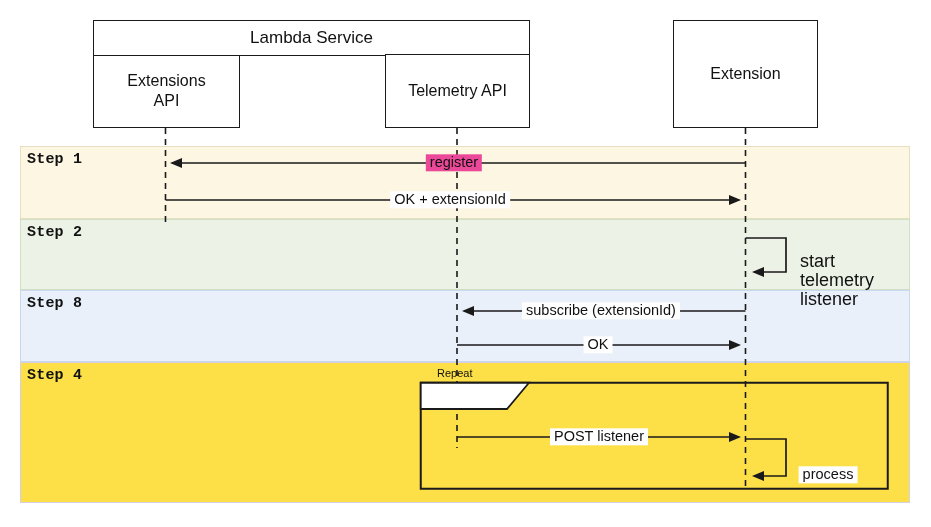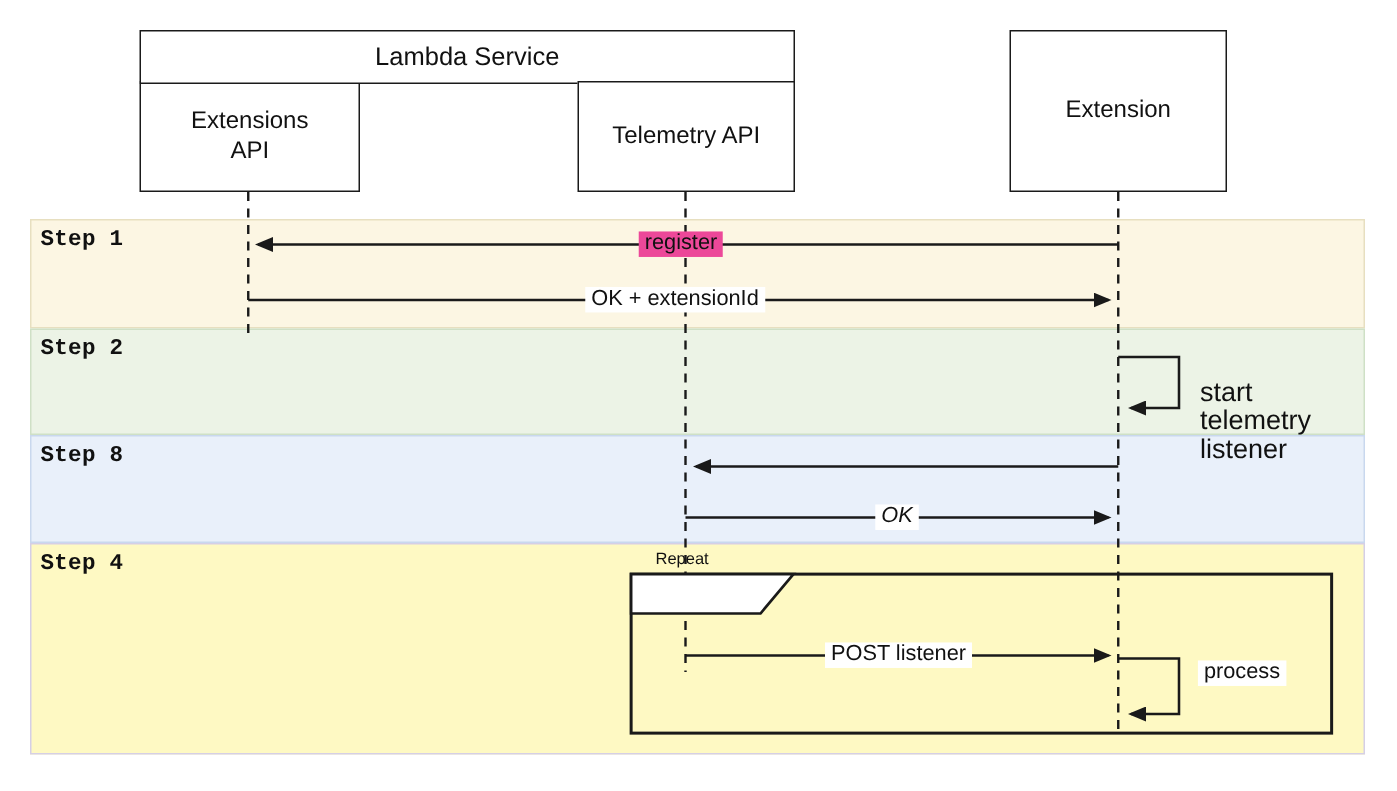--- a/index.html
+++ b/index.html
@@ -4,21 +4,21 @@
 <style>
   html,body{margin:0;padding:0;background:#ffffff;}
   .canvas{
     position:relative;width:931px;height:527px;background:#ffffff;overflow:hidden;
     font-family:"Liberation Sans","DejaVu Sans",sans-serif;color:#111111;
   }
   .band{position:absolute;left:20px;width:890px;box-sizing:border-box;font-family:Liberation Mono, monospace;}
   .band-step1{top:146px;height:73px;background:#fcf6e3;border:1px solid #e7dfc0;}
   .band-step2{top:219px;height:71px;background:#ecf3e6;border:1px solid #cfe0c6;}
   .band-step3{top:290px;height:72px;background:#e9f0fa;border:1px solid #c9d8ee;}
-  .band-step4{top:362px;height:141px;background:#fef9c3;border:1px solid #d5cfe6;}
+  .band-step4{top:362px;height:141px;background:#fde047;border:1px solid #d5cfe6;}
   .band-label{
     position:absolute;left:6px;top:4px;font-size:15px;font-weight:bold;color:#111;
     letter-spacing:.2px;
   }
   .pbox{
     position:absolute;box-sizing:border-box;border:1.6px solid #1a1a1a;background:#ffffff;
     display:flex;align-items:center;justify-content:center;text-align:center;
     font-size:16px;line-height:1.25;white-space:pre-line;
   }
   .pbox-lambda{left:93px;top:20px;width:437px;height:36px;font-size:17px;}
@@ -89,18 +89,19 @@
 API</div>
   <div class="pbox pbox-lambda">Lambda Service</div>
   <div class="pbox pbox-telapi">Telemetry API</div>
   <div class="pbox pbox-extension">Extension</div>
 
   <span class="msg-label" style="left:454px;top:163px;background:#ec4899;">register</span>
   <span class="msg-label" style="left:450px;top:200px;background:#ffffff;">OK + extensionId</span>
   <span class="note-label" style="left:800px;top:224px;">start
 telemetry
 listener</span>
-  <span class="msg-label" style="left:598px;top:345px;font-style:italic;">OK</span>
+  <span class="msg-label" style="left:601px;top:311px;">subscribe (extensionId)</span>
+  <span class="msg-label" style="left:598px;top:345px;">OK</span>
   <span class="repeat-label">Repeat</span>
   <span class="msg-label" style="left:599px;top:437px;">POST listener</span>
-  <span class="msg-label" style="left:828px;top:449px;">process</span>
+  <span class="msg-label" style="left:828px;top:475px;">process</span>
 
 </div>
 
 </body></html>

